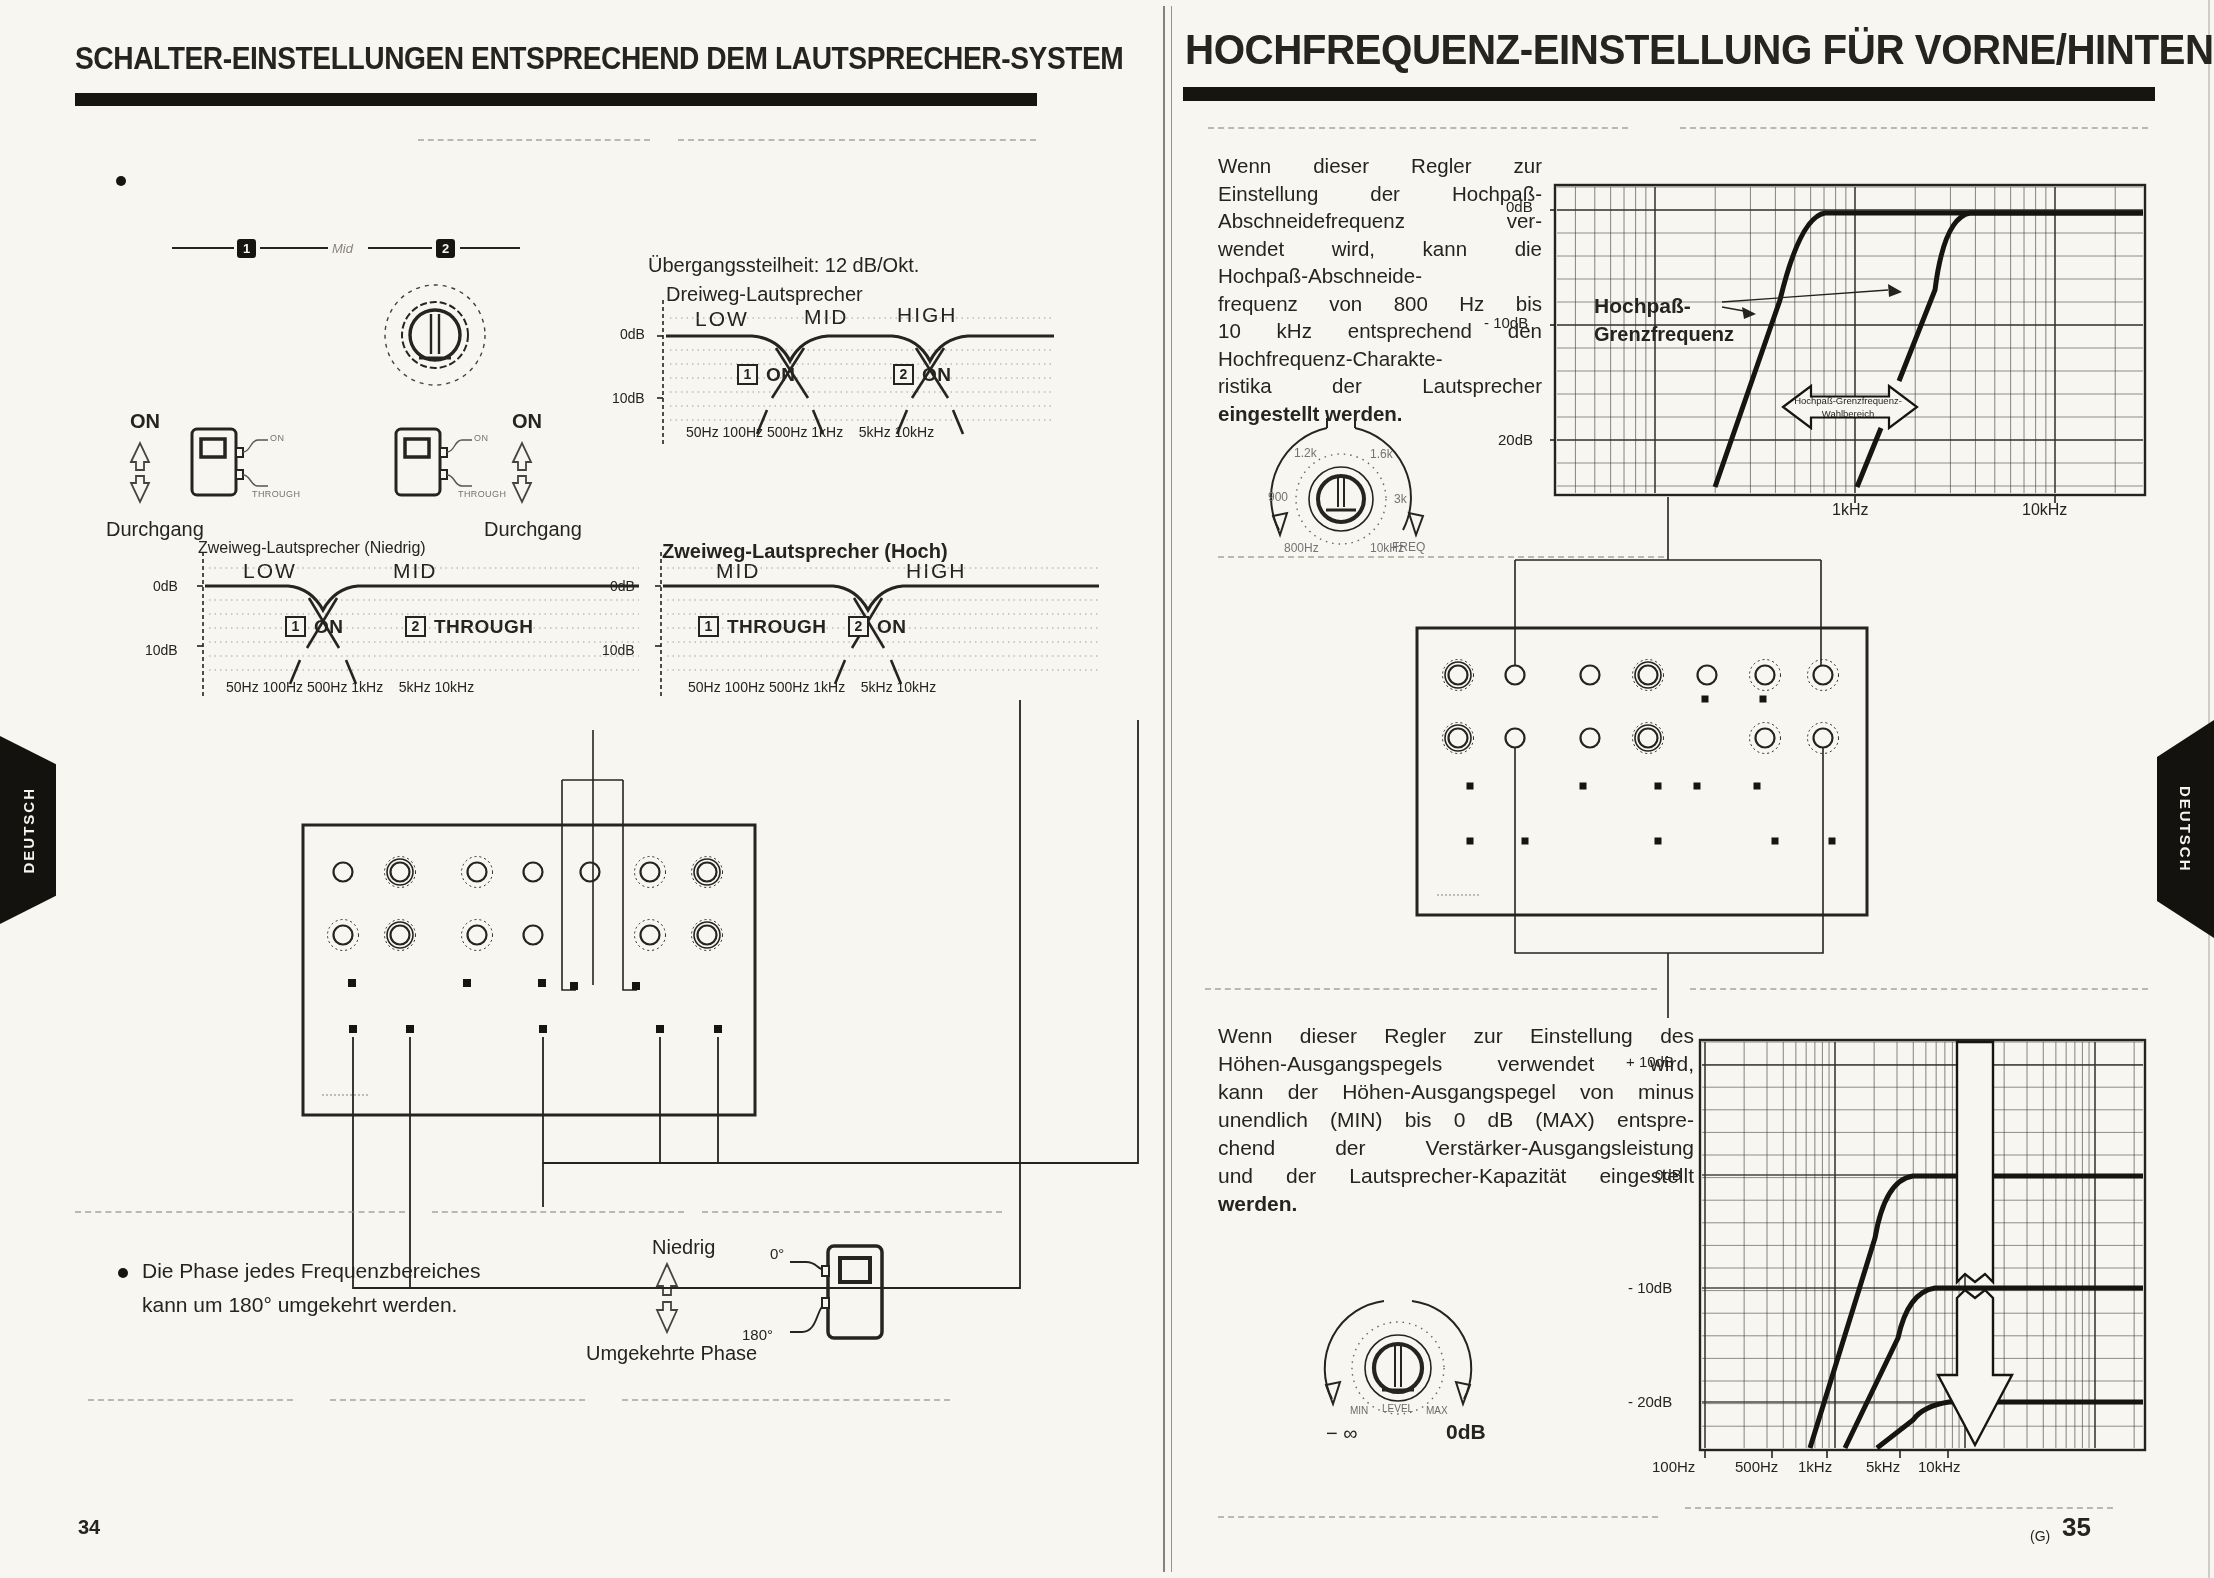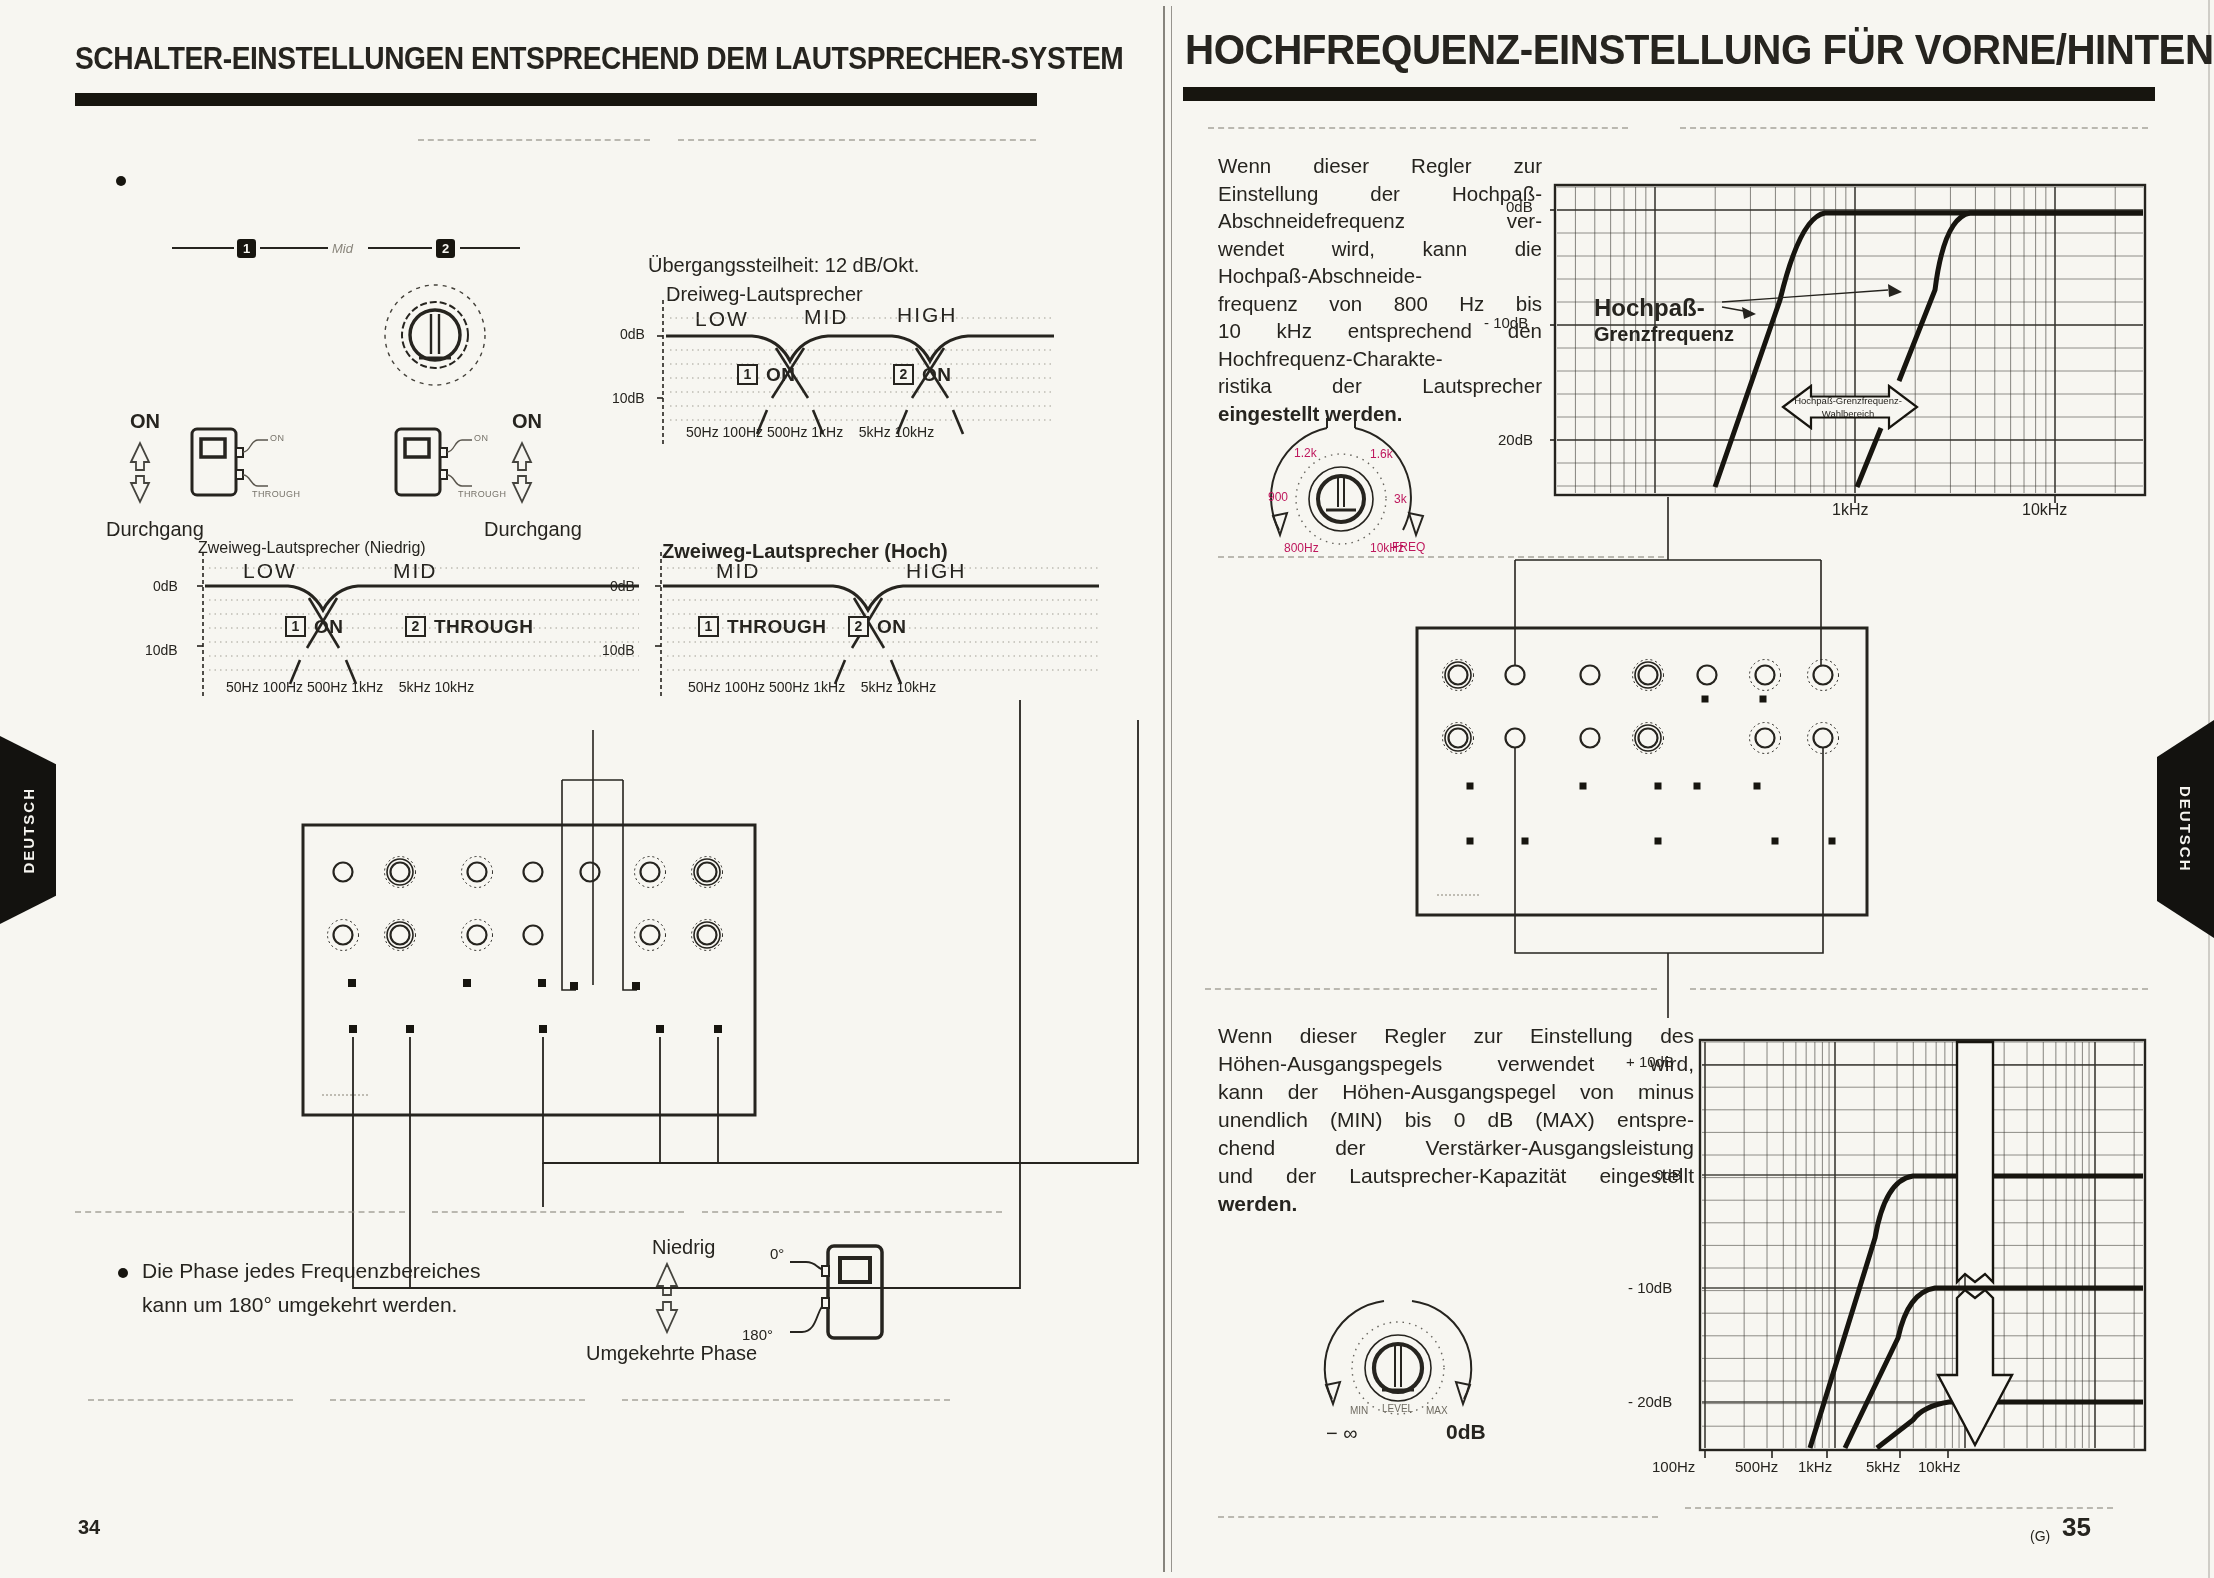--- a/index.html
+++ b/index.html
@@ -15,21 +15,21 @@
   .badge{position:absolute;width:19px;height:19px;background:#17150f;color:#f7f6f1;
     font-size:13px;font-weight:700;text-align:center;line-height:19px;border-radius:3px;}
   .swbox{position:absolute;width:21px;height:21px;border:2.5px solid #26241f;
     font-size:14px;font-weight:700;text-align:center;line-height:17px;background:#f7f6f1;box-sizing:border-box;}
   .state{position:absolute;font-size:19px;font-weight:700;letter-spacing:.5px;}
   .bandlbl{position:absolute;font-size:21px;letter-spacing:2px;}
   .ylbl{position:absolute;font-size:14px;}
   .ylbl2{position:absolute;font-size:15px;}
   .xticks{position:absolute;font-size:14px;white-space:pre;}
   .mini{position:absolute;font-size:9px;color:#77736a;letter-spacing:.4px;}
-  .klab{position:absolute;font-size:12px;color:#be185d;}
+  .klab{position:absolute;font-size:12px;color:#737373;}
   .title{position:absolute;font-weight:800;white-space:nowrap;transform-origin:left top;letter-spacing:-.5px;}
   .tab{position:absolute;background:#13120f;display:flex;align-items:center;justify-content:center;}
   .tab span{color:#f5f4ef;font-weight:700;font-size:15px;letter-spacing:2px;writing-mode:vertical-rl;}
   .tab-left span{transform:rotate(180deg);}
   svg.abs{overflow:visible;}
 </style>
 </head>
 <body>
 
 <div id="canvas">
@@ -364,21 +364,21 @@
     <line x1="505" y1="315" x2="505" y2="323" stroke="#25231e" stroke-width="1.6"></line>
     <path d="M165,307 L230,120 Q250,37 275,33 H593" fill="none" stroke="#17150f" stroke-width="5"></path>
     <path d="M307,307 L331,248" fill="none" stroke="#17150f" stroke-width="5"></path>
     <path d="M349,201 L385,110 Q394,38 420,33 H593" fill="none" stroke="#17150f" stroke-width="5"></path>
     <path d="M233,227 l28,-21 v10.5 h78 v-10.5 l28,21 l-28,21 v-10.5 h-78 v10.5 z" fill="#f7f6f1" stroke="#17150f" stroke-width="2.2"></path>
     <line x1="172" y1="127" x2="194" y2="131" stroke="#25231e" stroke-width="1.3"></line>
     <polygon points="206,134 192,127 194,139" fill="#25231e"></polygon>
     <line x1="172" y1="122" x2="338" y2="110" stroke="#25231e" stroke-width="1.3"></line>
     <polygon points="352,112 338,104 339,117" fill="#25231e"></polygon>
   </svg>
-  <div class="txt" style="left:1594px;top:290px;font-size:24px;font-weight:600">Hochpaß-</div>
+  <div class="txt" style="left:1594px;top:290px;font-size:21px;font-weight:600">Hochpaß-</div>
   <div class="txt" style="left:1594px;top:319px;font-size:20px;font-weight:600">Grenzfrequenz</div>
   <div class="abs" style="left:1782px;top:395px;width:132px;text-align:center;font-size:9.5px">Hochpaß-Grenzfrequenz-</div>
   <div class="abs" style="left:1782px;top:408px;width:132px;text-align:center;font-size:9.5px">Wahlbereich</div>
   <div class="ylbl2" style="left:1832px;top:501px;font-size:16px">1kHz</div>
   <div class="ylbl2" style="left:2022px;top:501px;font-size:16px">10kHz</div>
 
   <svg class="abs" style="left:1253px;top:410px" width="190" height="160" viewBox="0 0 190 160">
     <circle cx="88" cy="89" r="45" fill="none" stroke="#44413a" stroke-width="1.4" stroke-dasharray="1.5,5" opacity=".8"></circle>
     <path d="M74,18 V8" fill="none" stroke="#26241f" stroke-width="2"></path>
     <path d="M74,18 A71,71 0 0 0 26,120" fill="none" stroke="#26241f" stroke-width="2"></path>

